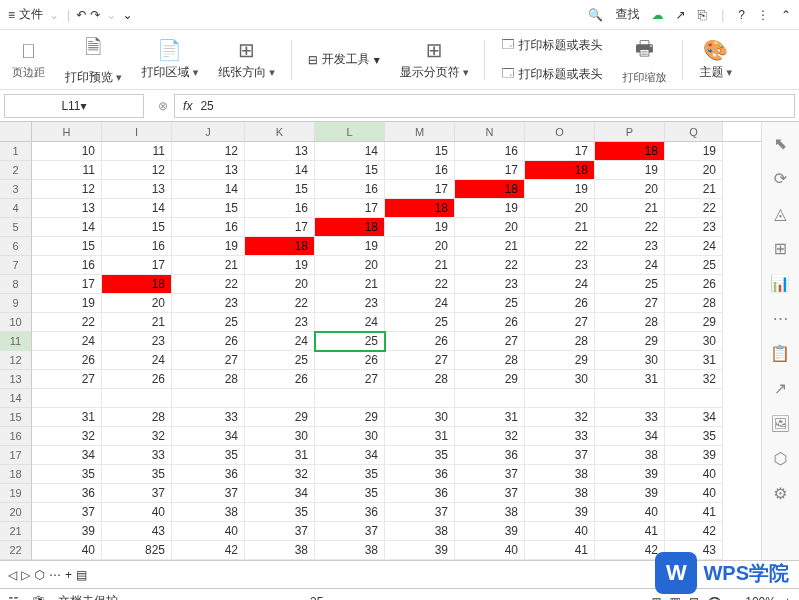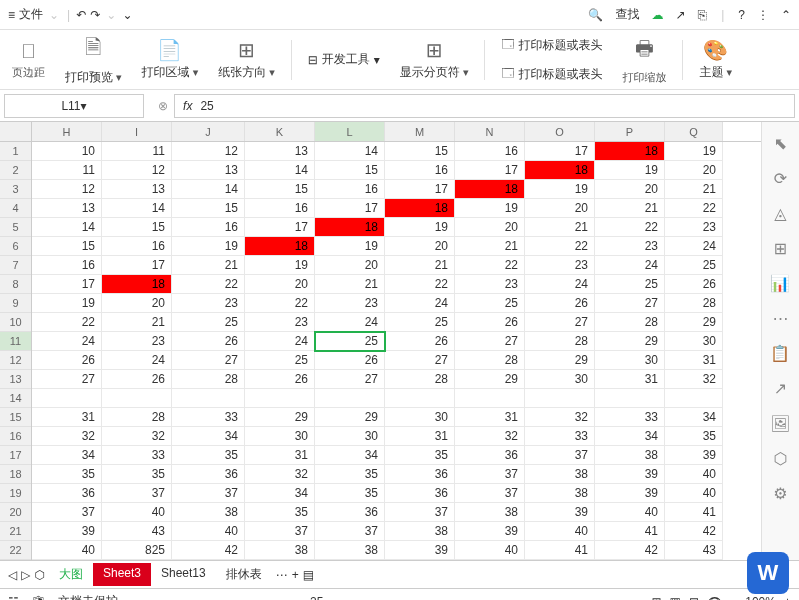--- a/index.html
+++ b/index.html
@@ -446,26 +446,20 @@
     <span class="ricon">🖼</span>
     <span class="ricon">⬡</span>
     <span class="ricon">⚙</span>
   </div>
 </div>
 
 <div class="sheet-tabs">
   <span>◁</span>
   <span>▷</span>
   <span>⬡</span>
-  <div id="sheet-tabs" style="display:flex">
-      <div class="sheet-tab green">大图</div>
-      <div class="sheet-tab red">Sheet3</div>
-      <div class="sheet-tab">Sheet13</div>
-      <div class="sheet-tab">排休表</div>
-    </div>
   <span>⋯</span>
   <span>+</span>
   <span>▤</span>
 </div>
 
 <div class="status-bar">
   <span>☷</span>
   <span>🛡</span>
   <span>文档未保护</span>
   <span style="margin:0 auto 0 180px">25</span>
@@ -475,13 +469,14 @@
     <span>⊟</span>
     <span>👁</span>
     <span>−</span>
     <span>100%</span>
     <span>+</span>
   </div>
 </div>
 
 <div class="wps-logo">
   <div class="sq">W</div>
+  <div class="txt">WPS学院</div>
 </div>
 
 </body></html>

